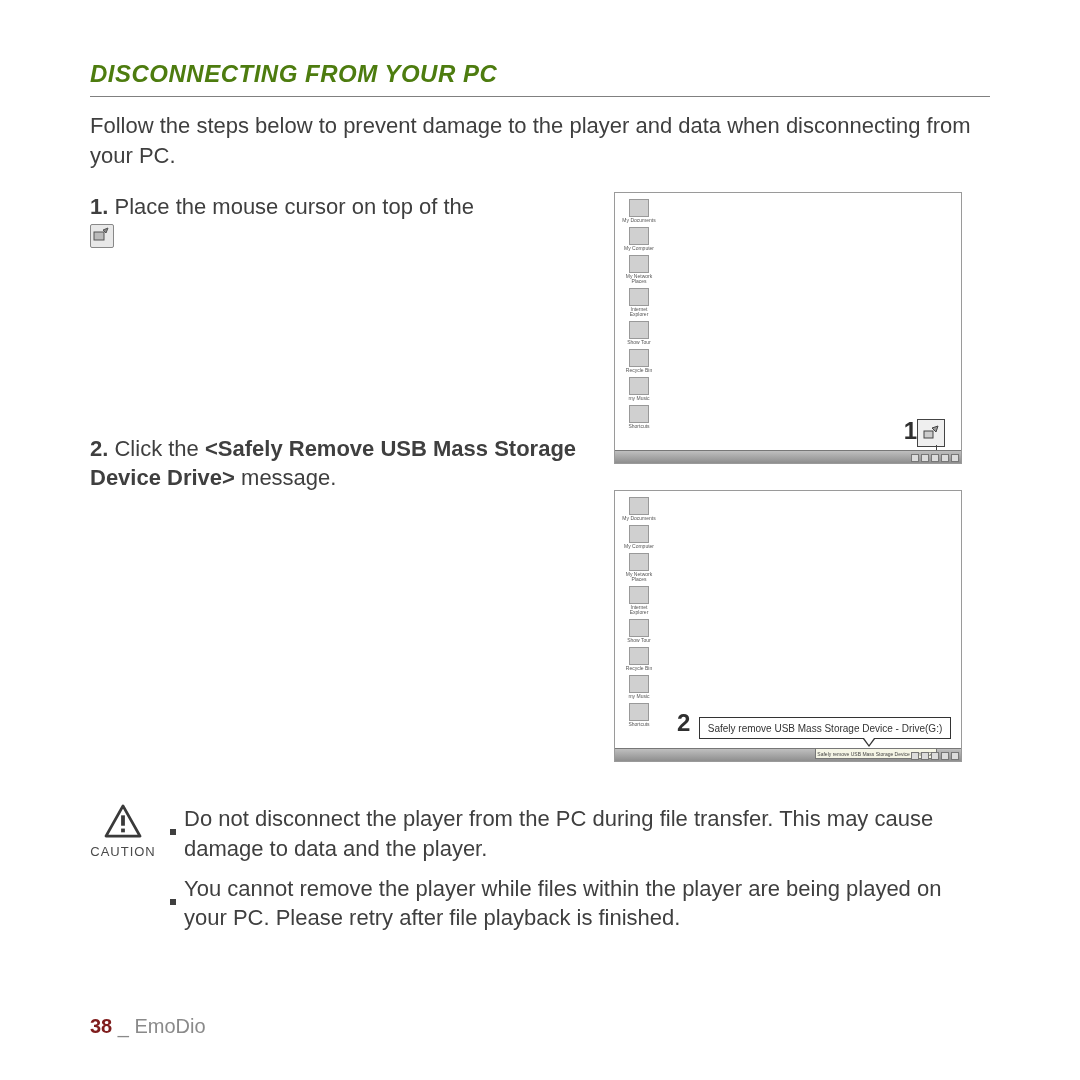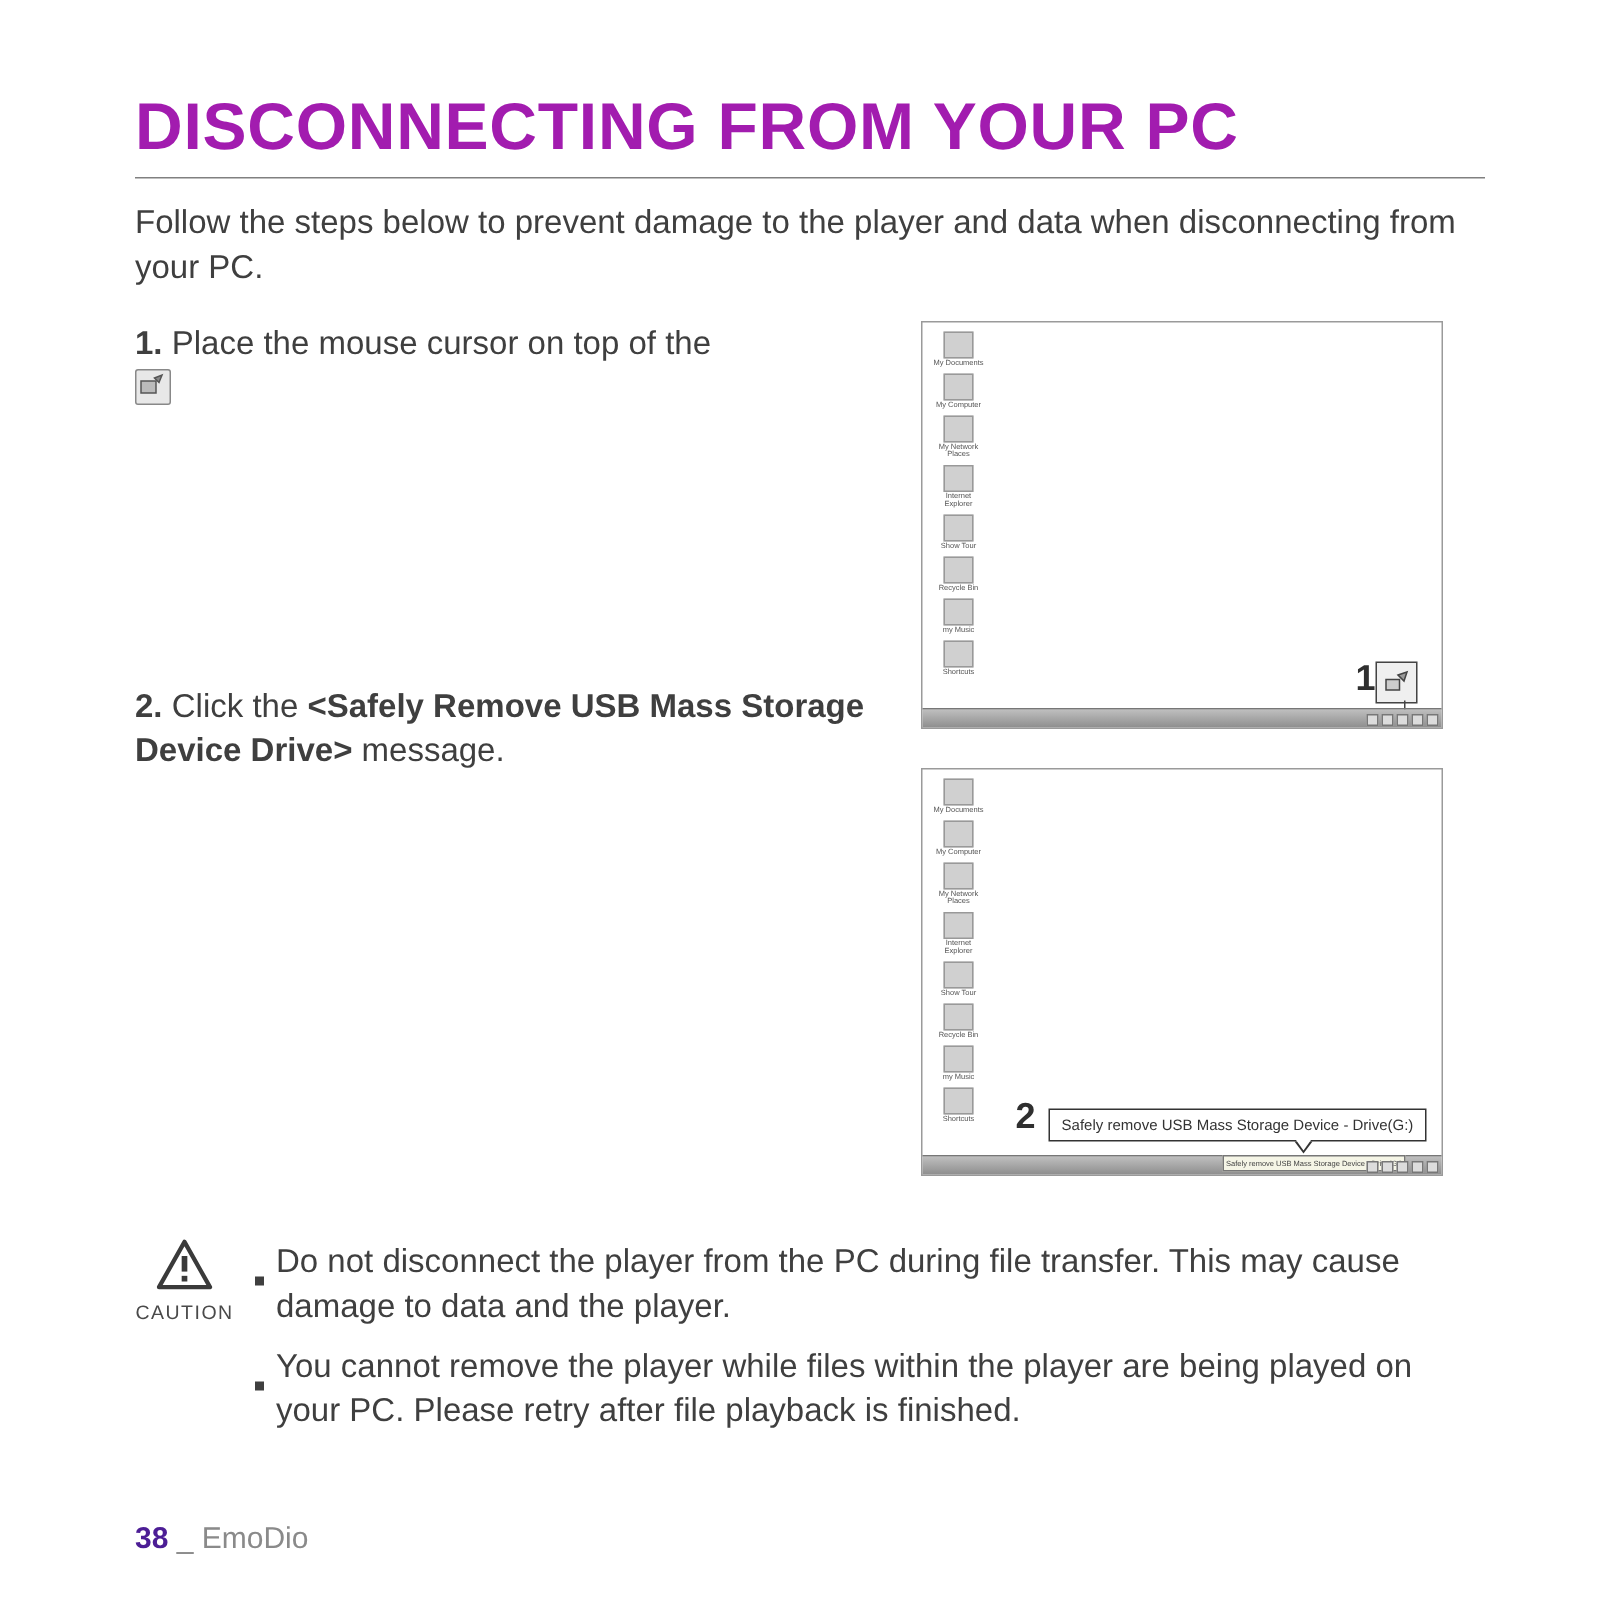--- a/index.html
+++ b/index.html
@@ -12,25 +12,26 @@
     color: #3f3f3f;
   }
   .page {
     position: relative;
     width: 1080px;
     height: 1080px;
     box-sizing: border-box;
     padding: 60px 90px 0 90px;
   }
   h1.title {
-    font-size: 44px;
+    font-size: 24px;
     font-weight: bold;
     letter-spacing: 0.5px;
     margin: 0 0 8px 0;
-    color: #a21caf;
+    color: #4d7c0f;
+    font-style: italic;
   }
   .rule {
     border: none;
     border-top: 1px solid #808080;
     margin: 0 0 14px 0;
   }
   .intro {
     font-size: 22px;
     line-height: 1.35;
     margin: 0 0 22px 0;
@@ -226,21 +227,21 @@
   }
 
   
   .footer {
     position: absolute;
     left: 90px;
     bottom: 42px;
     font-size: 20px;
     color: #8a8a8a;
   }
-  .footer .pn { font-weight: bold; color:#4c1d95; }
+  .footer .pn { font-weight: bold; color:#7f1d1d; }
 </style>
 </head>
 <body>
 
 <div class="page">
 
   <h1 class="title">DISCONNECTING FROM YOUR PC</h1>
   <hr class="rule">
   <p class="intro">Follow the steps below to prevent damage to the player and data when disconnecting from your PC.</p>
 

